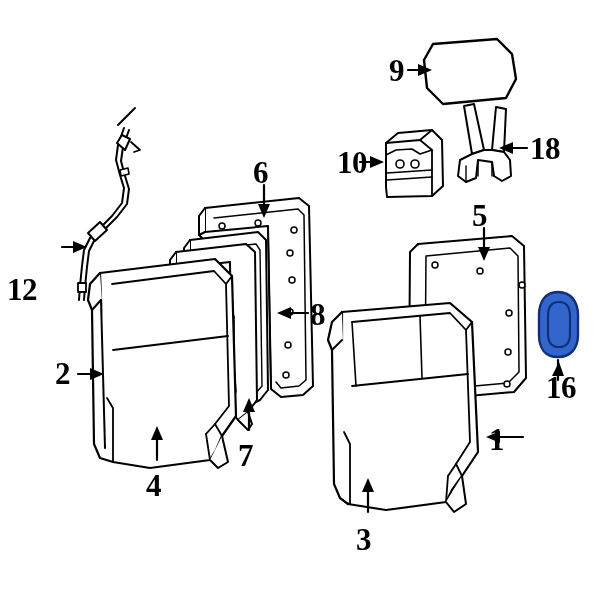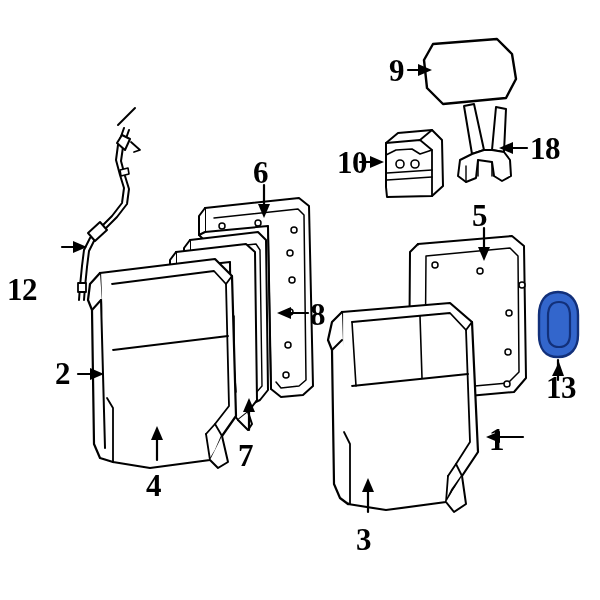--- a/index.html
+++ b/index.html
@@ -234,15 +234,15 @@
   <div class="callout-label" style="left:356px; top:524px;">3</div>
   <div class="callout-label" style="left:146px; top:470px;">4</div>
   <div class="callout-label" style="left:472px; top:200px;">5</div>
   <div class="callout-label" style="left:253px; top:157px;">6</div>
   <div class="callout-label" style="left:238px; top:440px;">7</div>
   <div class="callout-label" style="left:310px; top:299px;">8</div>
   <div class="callout-label" style="left:389px; top:55px;">9</div>
   <div class="callout-label" style="left:337px; top:147px;">10</div>
   <div class="callout-label" style="left:530px; top:133px;">18</div>
   <div class="callout-label" style="left:7px; top:232px;margin-top:42px;">12</div>
-  <div class="callout-label" style="left:546px; top:372px;">13</div>
+  <div class="callout-label" style="left:546px; top:372px;">16</div>
 
 </div>
 
 </body></html>

